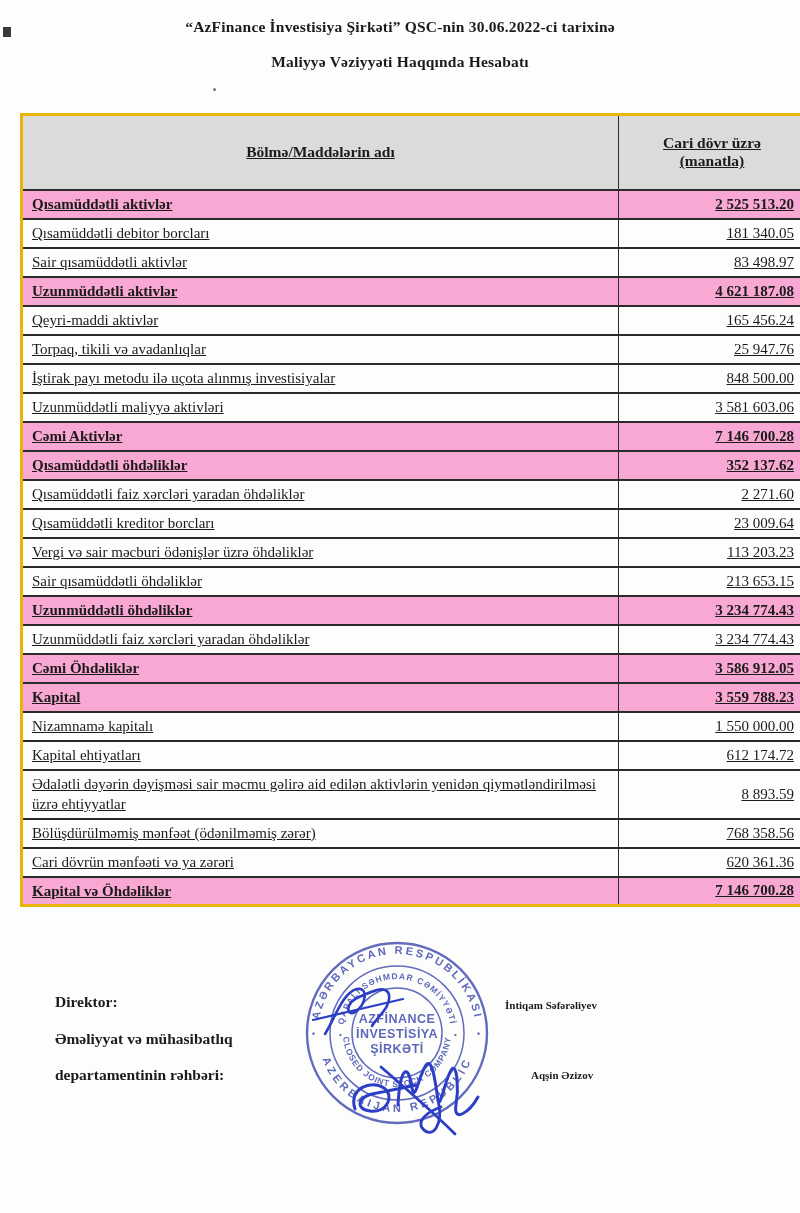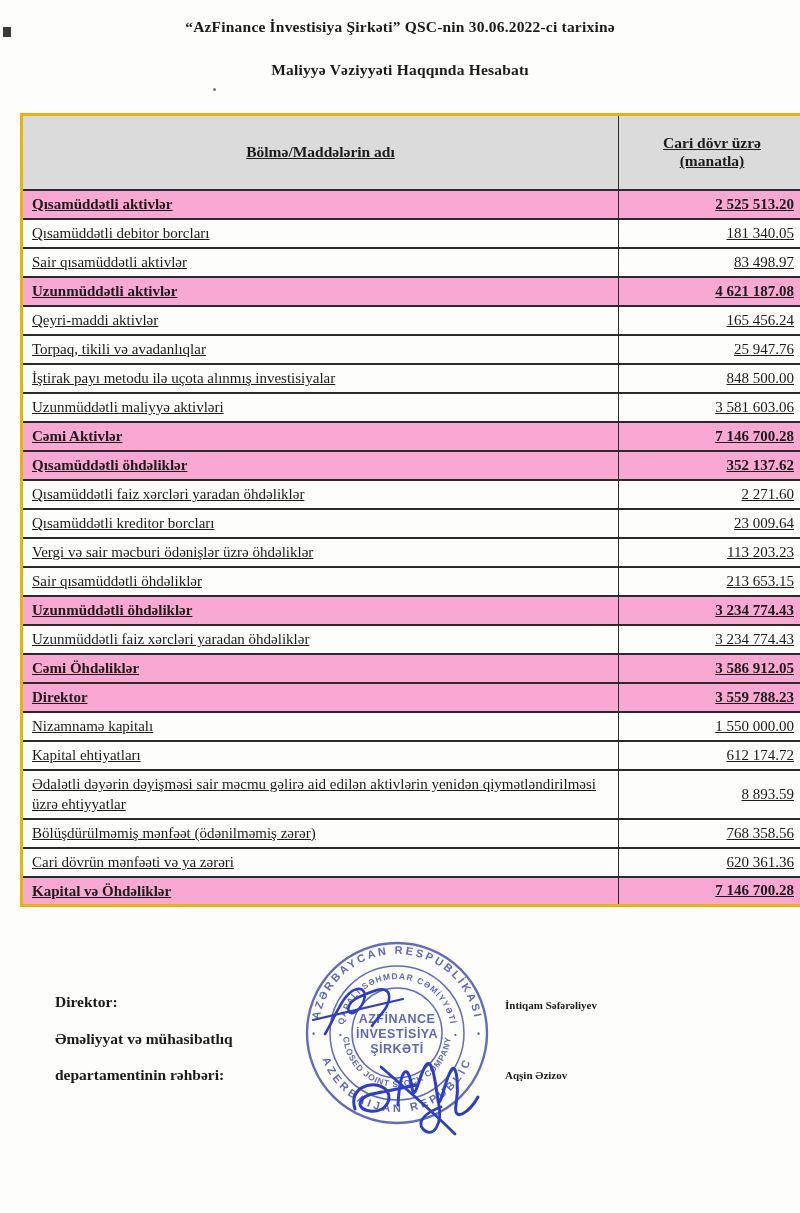--- a/index.html
+++ b/index.html
@@ -11,21 +11,21 @@
     color: #1b1b1b;
     position: relative;
     overflow: hidden;
   }
   .title-line {
     position: absolute; left: 0; width: 100%;
     text-align: center; font-weight: bold; font-size: 15.5px;
     letter-spacing: 0.2px;
   }
   #title1 { top: 18px; }
-  #title2 { top: 53px; margin-top: 8px; }
+  #title2 { top: 53px; }
 
   .speck { position: absolute; background: #3a3a3a; }
   #speck1 { left: 3px; top: 27px; width: 8px; height: 10px; }
   #speck2 { left: 213px; top: 88px; width: 3px; height: 3px; border-radius: 50%; background:#777; }
 
   table.fin {
     position: absolute; left: 20px; top: 113px;
     width: 785px;
     border-collapse: collapse;
     table-layout: fixed;
@@ -60,21 +60,21 @@
     font-weight: bold; font-size: 15.5px;
   }
   #sig-label-director { top: 993px; }
   #sig-label-dept1   { top: 1030px; text-align: right; }
   #sig-label-dept2   { top: 1066px; }
   .sig-name {
     position: absolute; left: 505px;
     font-weight: bold; font-size: 11px;
   }
   #sig-name-director { top: 999px; }
-  #sig-name-dept     { top: 1069px; }
+  #sig-name-dept     { top: 1069px; margin-left: 26px; }
 
   #stamp-area { position: absolute; left: 285px; top: 936px; }
   .stamp-text { font-family: "Liberation Sans", sans-serif; font-weight: bold; }
 </style>
 </head>
 <body>
 
 <div class="speck" id="speck1"></div>
 <div class="speck" id="speck2"></div>
 
@@ -158,21 +158,21 @@
       </tr>
       <tr class="r-item">
         <td class="c-label">Uzunmüddətli faiz xərcləri yaradan öhdəliklər</td>
         <td class="c-value">3 234 774.43</td>
       </tr>
       <tr class="r-section">
         <td class="c-label">Cəmi Öhdəliklər</td>
         <td class="c-value">3 586 912.05</td>
       </tr>
       <tr class="r-section">
-        <td class="c-label">Direktor</td>
+        <td class="c-label">Kapital</td>
         <td class="c-value">3 559 788.23</td>
       </tr>
       <tr class="r-item">
         <td class="c-label">Nizamnamə kapitalı</td>
         <td class="c-value">1 550 000.00</td>
       </tr>
       <tr class="r-item">
         <td class="c-label">Kapital ehtiyatları</td>
         <td class="c-value">612 174.72</td>
       </tr>

